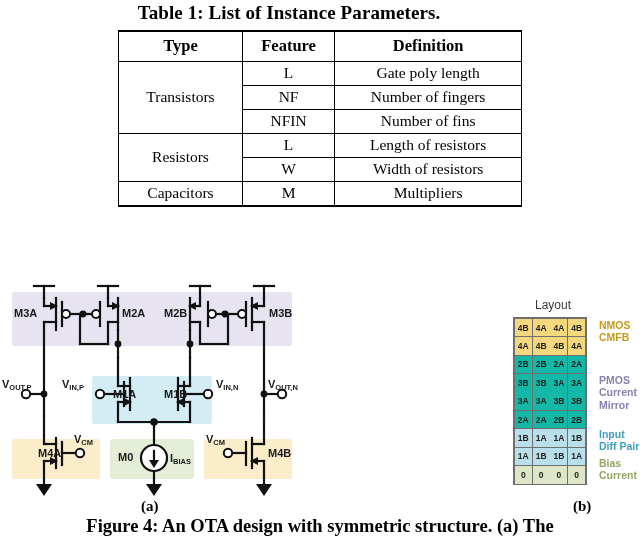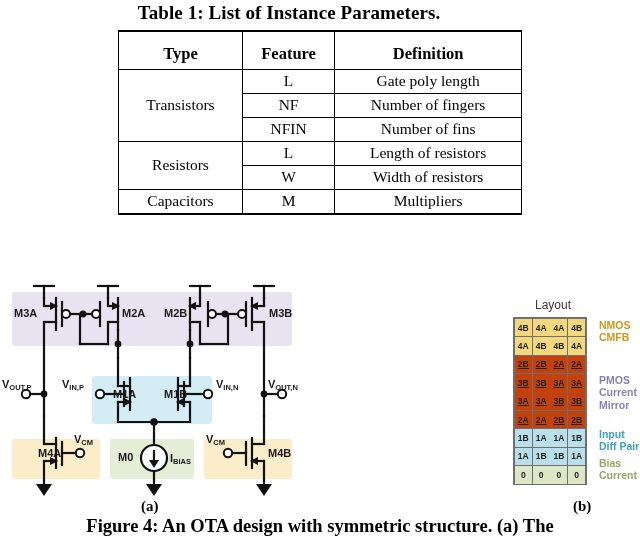--- a/index.html
+++ b/index.html
@@ -23,21 +23,21 @@
   }
   .tbl-wrap{position:absolute;left:118px;top:30px;width:404px;}
   table.params{
     border-collapse:collapse;
     width:404px;
     font-family:"Liberation Serif", serif;
     font-size:15.5px;
   }
   table.params thead th{
     font-weight:bold;font-size:16.5px;
-    padding:12px 0 5px 0;
+    padding:4px 0 5px 0;
     text-align:center;
     border-left:1px solid #000;border-right:1px solid #000;
   }
   table.params thead tr{
     border-top:2.4px solid #000;
     border-bottom:1.6px solid #000;
   }
   table.params tbody td{
     text-align:center;
     padding:2px 0 3px 0;
@@ -86,21 +86,21 @@
     background:#6f6f6f;
     gap:0.8px;
     padding:0.8px;
   }
   .cell{
     display:flex;align-items:center;justify-content:center;
     font-family:"Liberation Sans", sans-serif;
     font-size:8.5px;font-weight:bold;color:#222;
   }
   .cell.nmos{background:#f5d77e;}
-  .cell.pmos{background:#c2410c;text-decoration:underline;}
+  .cell.pmos{background:#14b8a6;}
   .cell.input{background:#b9dfea;}
   .cell.bias{background:#dde6c6;}
 
   .legend{position:absolute;left:99px;top:19px;width:70px;}
   .leg{
     position:absolute;
     font-family:"Liberation Sans", sans-serif;
     font-size:10.5px;font-weight:bold;line-height:12.4px;
     white-space:nowrap;
   }

